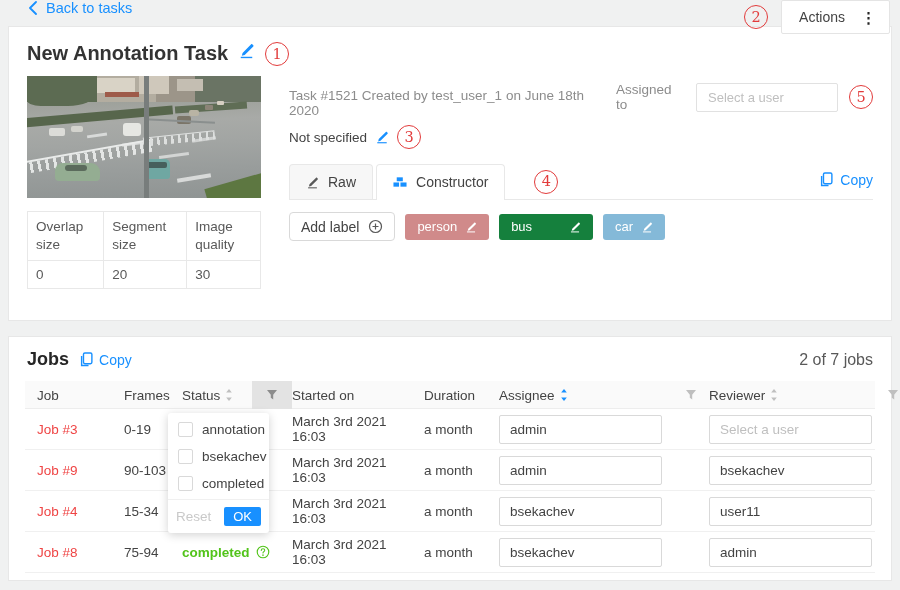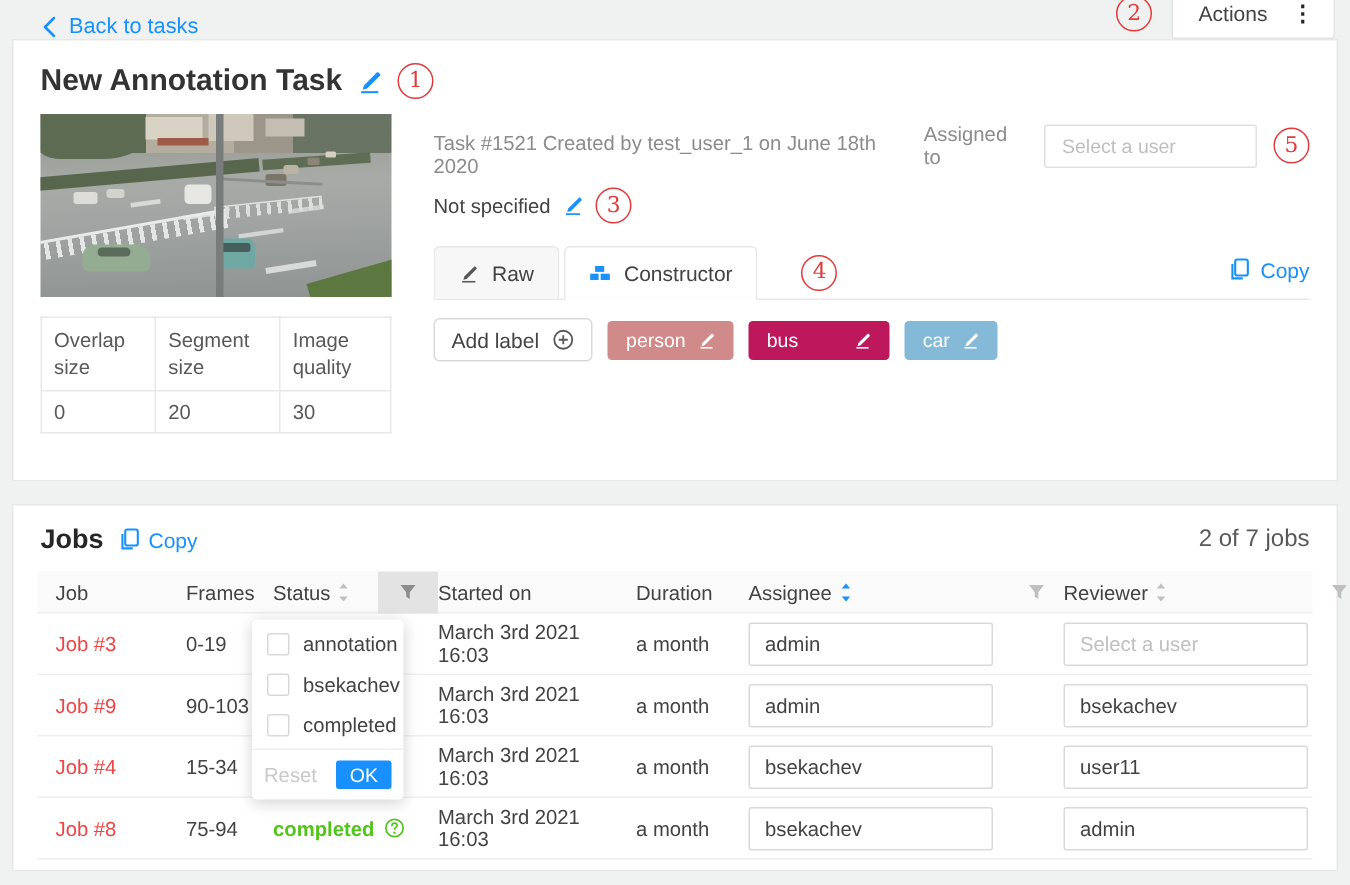--- a/index.html
+++ b/index.html
@@ -1,35 +1,35 @@
 <!DOCTYPE html>
 <html><head>
 <meta charset="utf-8">
 <style>
   * { box-sizing: border-box; margin: 0; padding: 0; }
   html, body { width: 900px; height: 590px; overflow: hidden; }
   body { background:#f0f1f1; font-family:"Liberation Sans", sans-serif; color:#262626; font-size:14px; }
 
   
-  .topbar { height:26px; display:flex; align-items:flex-end; justify-content:space-between; padding:0 10px 0 28px; }
+  .topbar { height:26px; display:flex; align-items:flex-start; justify-content:space-between; padding:0 10px 0 28px; }
   .back-link { display:flex; align-items:center; gap:9px; color:#1890ff; font-size:14.5px; cursor:pointer; }
   .topbar-right { display:flex; align-items:center; gap:13px; }
   .actions-btn { height:34px; background:#fff; border:1px solid #e4e4e4; border-radius:2px; display:flex; align-items:center; gap:16px; padding:0 13px 0 17px; font-size:14px; color:#434343; cursor:pointer; }
   .kebab { font-size:15px; font-weight:bold; color:#262626; letter-spacing:0; line-height:1; }
 
   
   .marker { width:24px; height:24px; flex:none; border:1.7px solid #e23b3b; border-radius:50%; color:#e23b3b; display:inline-flex; align-items:center; justify-content:center; font-family:"DejaVu Serif", serif; font-size:14.5px; line-height:1; }
 
   
   .card { background:#fff; border:1px solid #e7e7e7; margin:0 8px; }
   .card-task { height:295px; padding:13px 18px; }
   .card-jobs { margin-top:15px; height:245px; padding:12px 16px 0; position:relative; }
 
   
-  .title-row { display:flex; align-items:center; gap:10px; margin:2px 0 10px; }
+  .title-row { display:flex; align-items:flex-start; gap:10px; margin:2px 0 10px; }
   .task-title { font-size:20px; font-weight:600; color:#333; }
   .content-row { display:flex; }
   .left-col { width:234px; flex:none; }
   .right-col { flex:1; margin-left:28px; min-width:0; }
 
   .preview { height:122px; position:relative; overflow:hidden; margin-bottom:13px; background:linear-gradient(178deg,#8f9288 0%,#9ea19b 22%,#a8aaa7 38%,#a2a5a3 55%,#999d9c 75%,#8f9493 100%); }
   .preview div { position:absolute; }
 
   .params-table { width:100%; border-collapse:collapse; font-size:13.5px; color:#595959; }
   .params-table th, .params-table td { border:1px solid #e8e8e8; padding:6px 8px; text-align:left; font-weight:400; }
@@ -217,21 +217,21 @@
               <path d="M8 4.8v6.4M4.8 8h6.4" stroke="#595959" stroke-width="1.3"></path>
             </svg>
         </button>
         <div class="label-tag" style="background: rgb(208, 138, 138);">
           <span>person</span>
           <svg width="12" height="12" viewBox="0 0 16 16">
               <path d="M12.9 1.6l1.5 1.5c.3.3.3.8 0 1.1L6.3 12.3l-2.7.7.7-2.7 8.1-8.1c.3-.3.8-.3 1.1 0z" fill="#fff"></path>
               <rect x="2.6" y="13.9" width="10.8" height="1.3" fill="#fff"></rect>
             </svg>
         </div>
-        <div class="label-tag" style="background: #be185d; gap: 37px;">
+        <div class="label-tag" style="background: #15803d; gap: 37px;">
           <span>bus</span>
           <svg width="12" height="12" viewBox="0 0 16 16">
               <path d="M12.9 1.6l1.5 1.5c.3.3.3.8 0 1.1L6.3 12.3l-2.7.7.7-2.7 8.1-8.1c.3-.3.8-.3 1.1 0z" fill="#fff"></path>
               <rect x="2.6" y="13.9" width="10.8" height="1.3" fill="#fff"></rect>
             </svg>
         </div>
         <div class="label-tag" style="background: rgb(132, 185, 216);">
           <span>car</span>
           <svg width="12" height="12" viewBox="0 0 16 16">
               <path d="M12.9 1.6l1.5 1.5c.3.3.3.8 0 1.1L6.3 12.3l-2.7.7.7-2.7 8.1-8.1c.3-.3.8-.3 1.1 0z" fill="#fff"></path>

